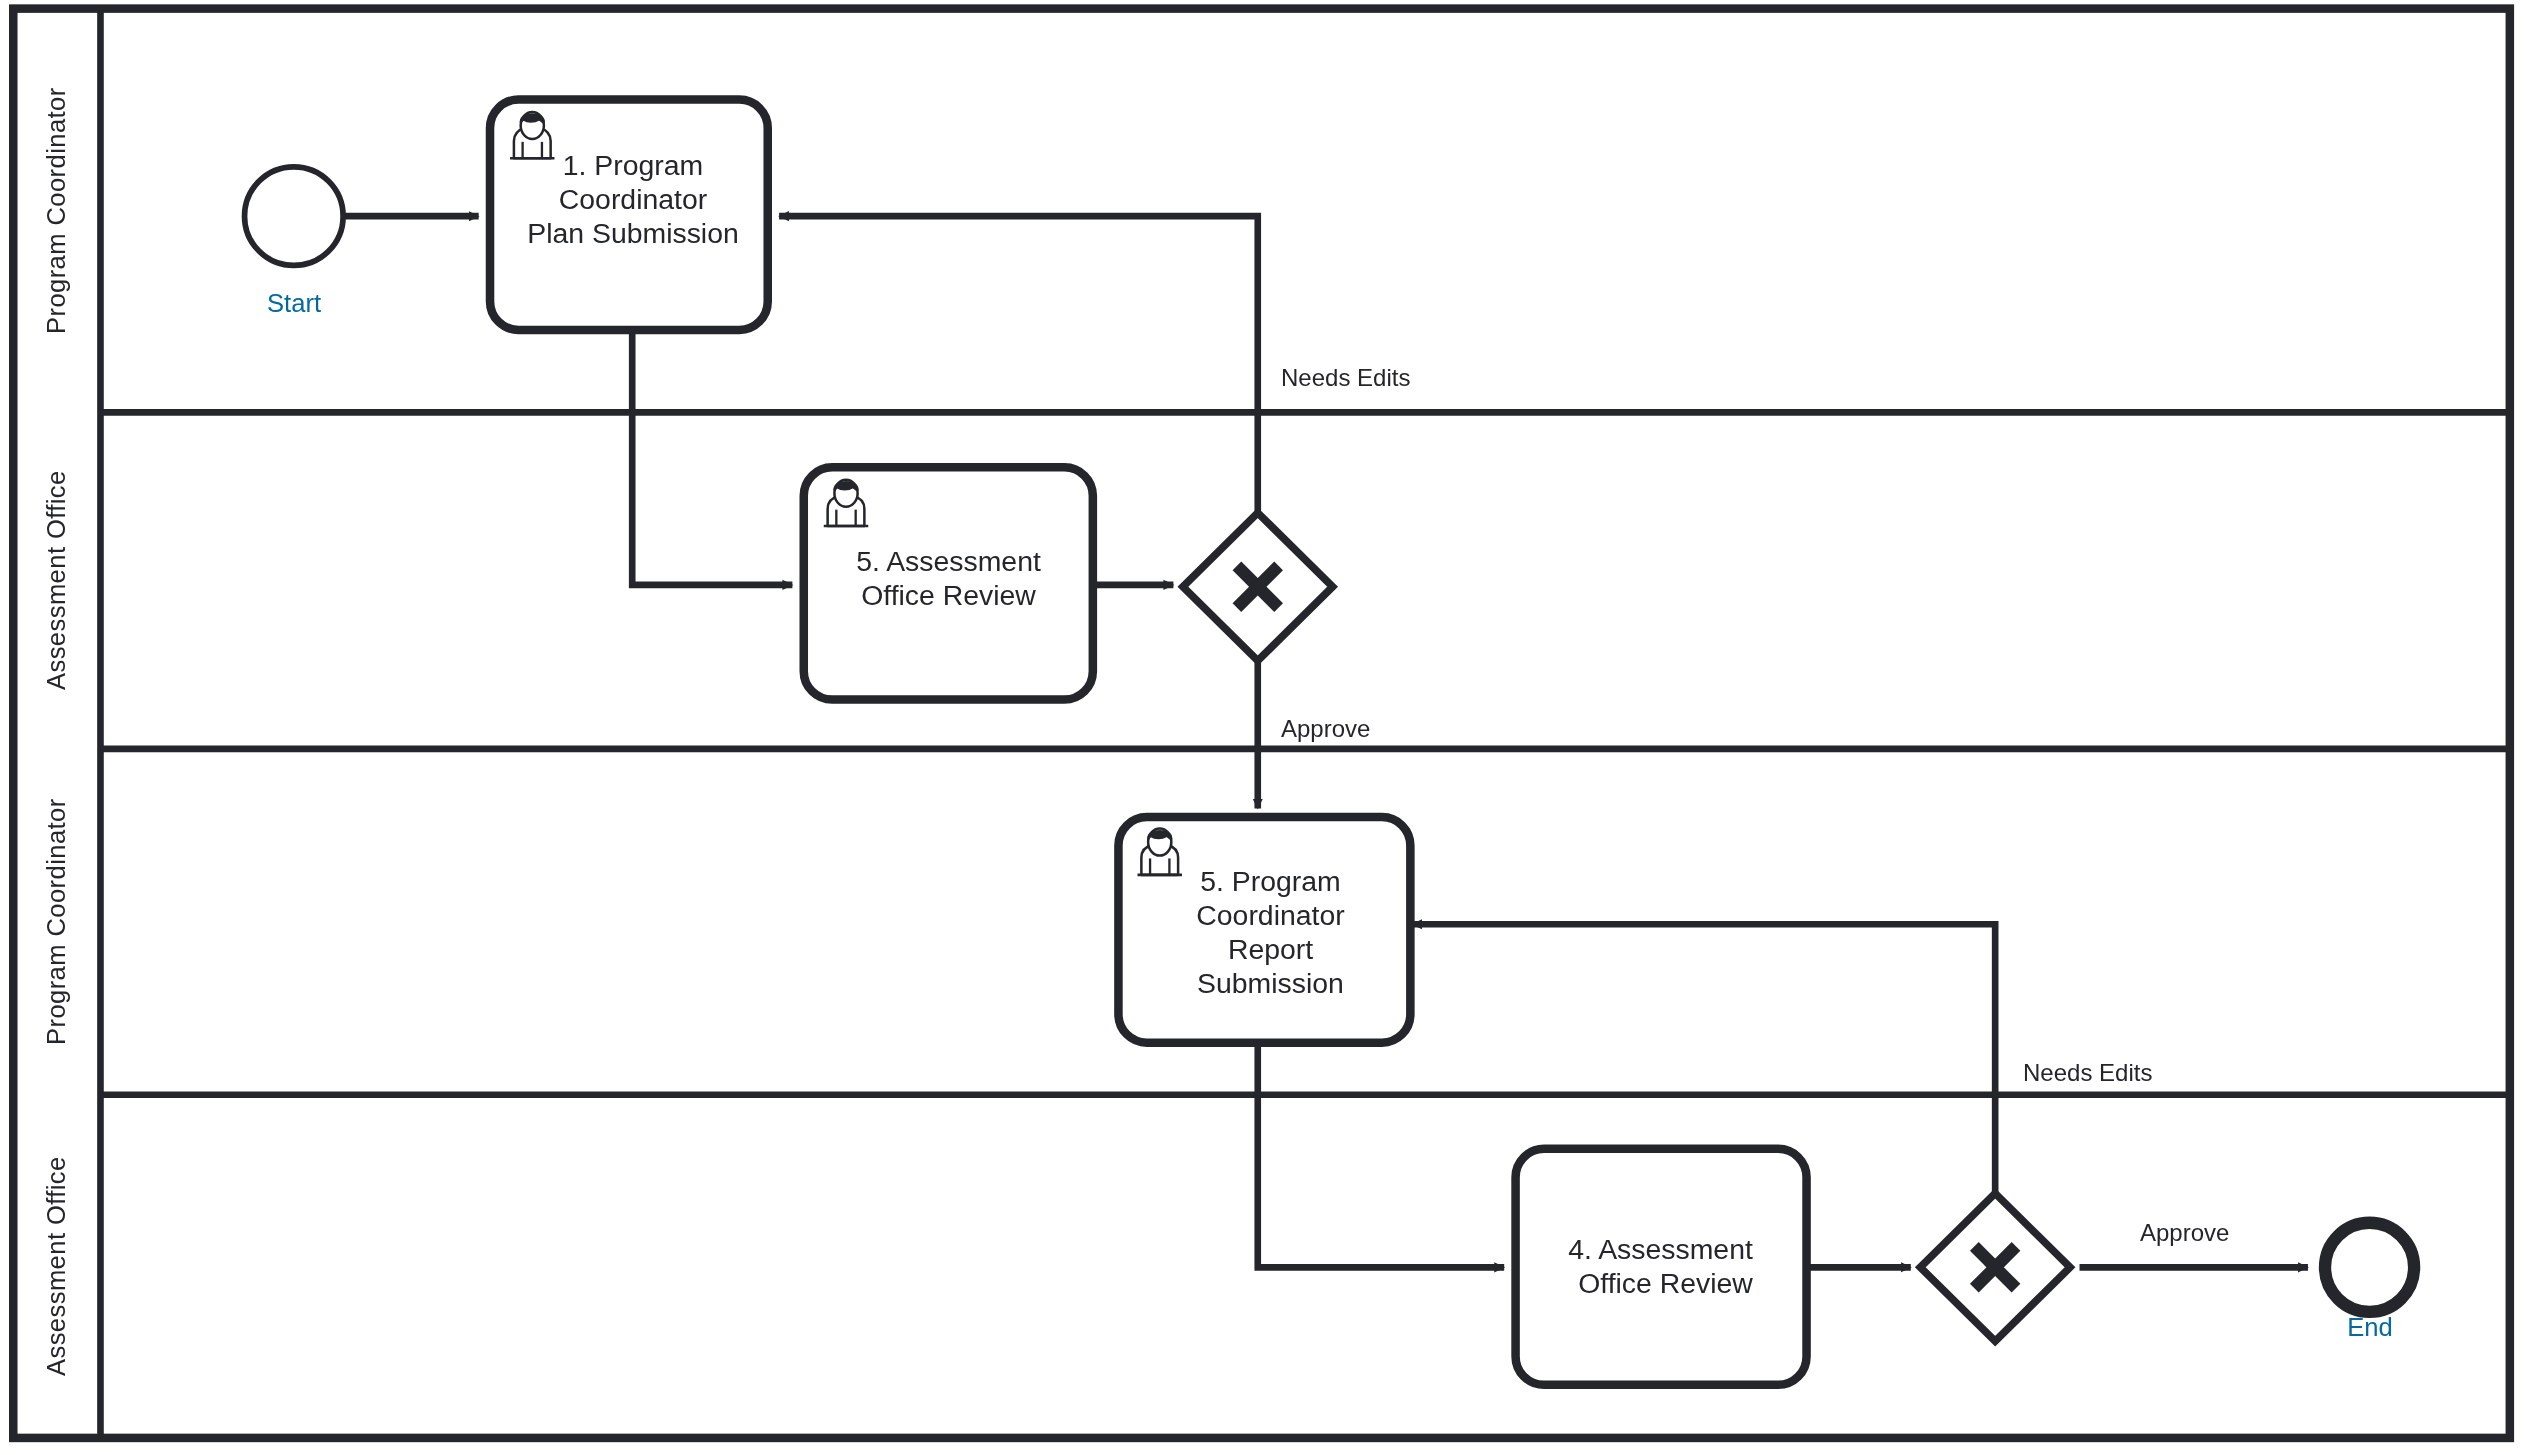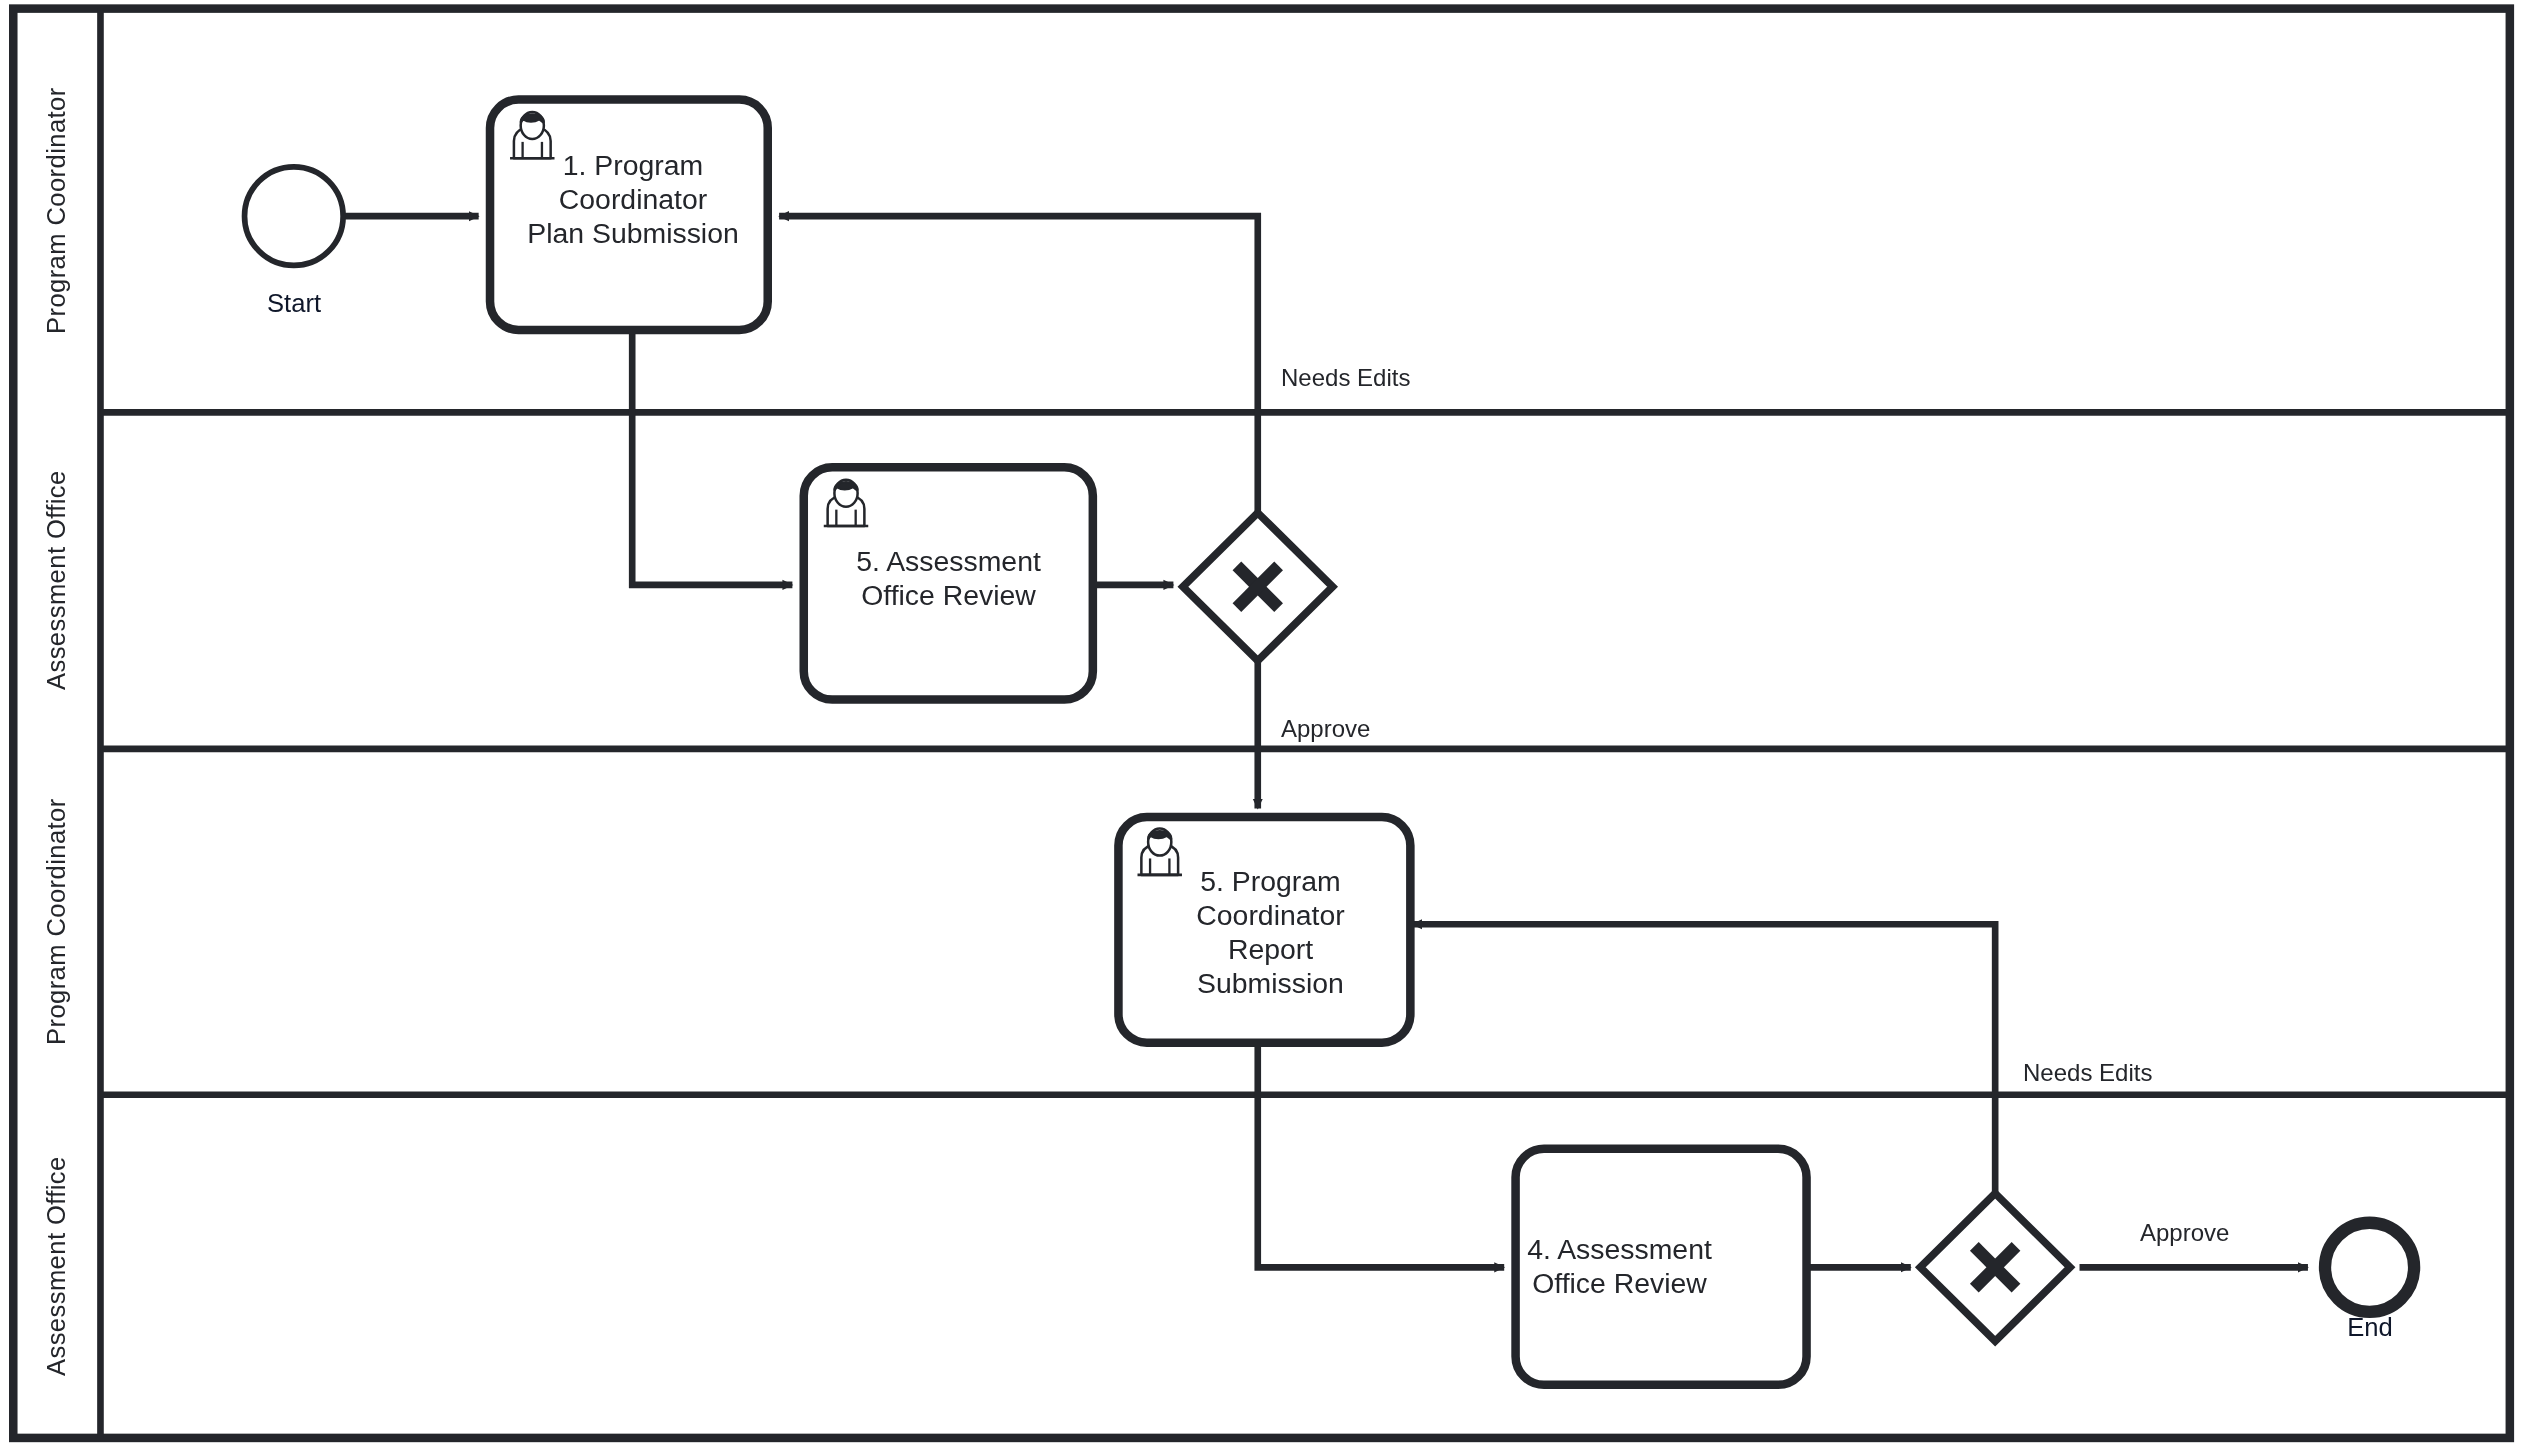--- a/index.html
+++ b/index.html
@@ -28,21 +28,21 @@
     display:flex;align-items:center;justify-content:center;
   }
   .edge-label{
     position:absolute;
     color:#24262b;
     font-size:24px;
     white-space:nowrap;
   }
   .event-label{
     position:absolute;
-    color:#0f172a;
+    color:#0369a1;
     font-size:25.6px;
     text-align:center;
     white-space:nowrap;
   }
 </style>
 </head>
 <body>
 
 <div id="stage">
 
@@ -166,21 +166,21 @@
 Plan Submission</div>
 
   <div class="node-text" style="left:804px; top:535px; width:289px; height:85px;">5. Assessment
 Office Review</div>
 
   <div class="node-text" style="left:1130px; top:848px; width:281px; height:167px;">5. Program
 Coordinator
 Report
 Submission</div>
 
-  <div class="node-text" style="left:1474px; top:1223px; width:291px; height:85px;">4. Assessment
+  <div class="node-text" style="left:1515px; top:1223px; width:291px; height:85px;text-align:right;">4. Assessment
 Office Review</div>
 
   <div class="event-label" style="left:218px; top:289px; width:152px;">Start</div>
 
   <div class="event-label" style="left:2294px; top:1313px; width:152px;">End</div>
 
   <div class="edge-label" style="left:1281px; top:364px;">Needs Edits</div>
 
   <div class="edge-label" style="left:1281px; top:715px;">Approve</div>
 

